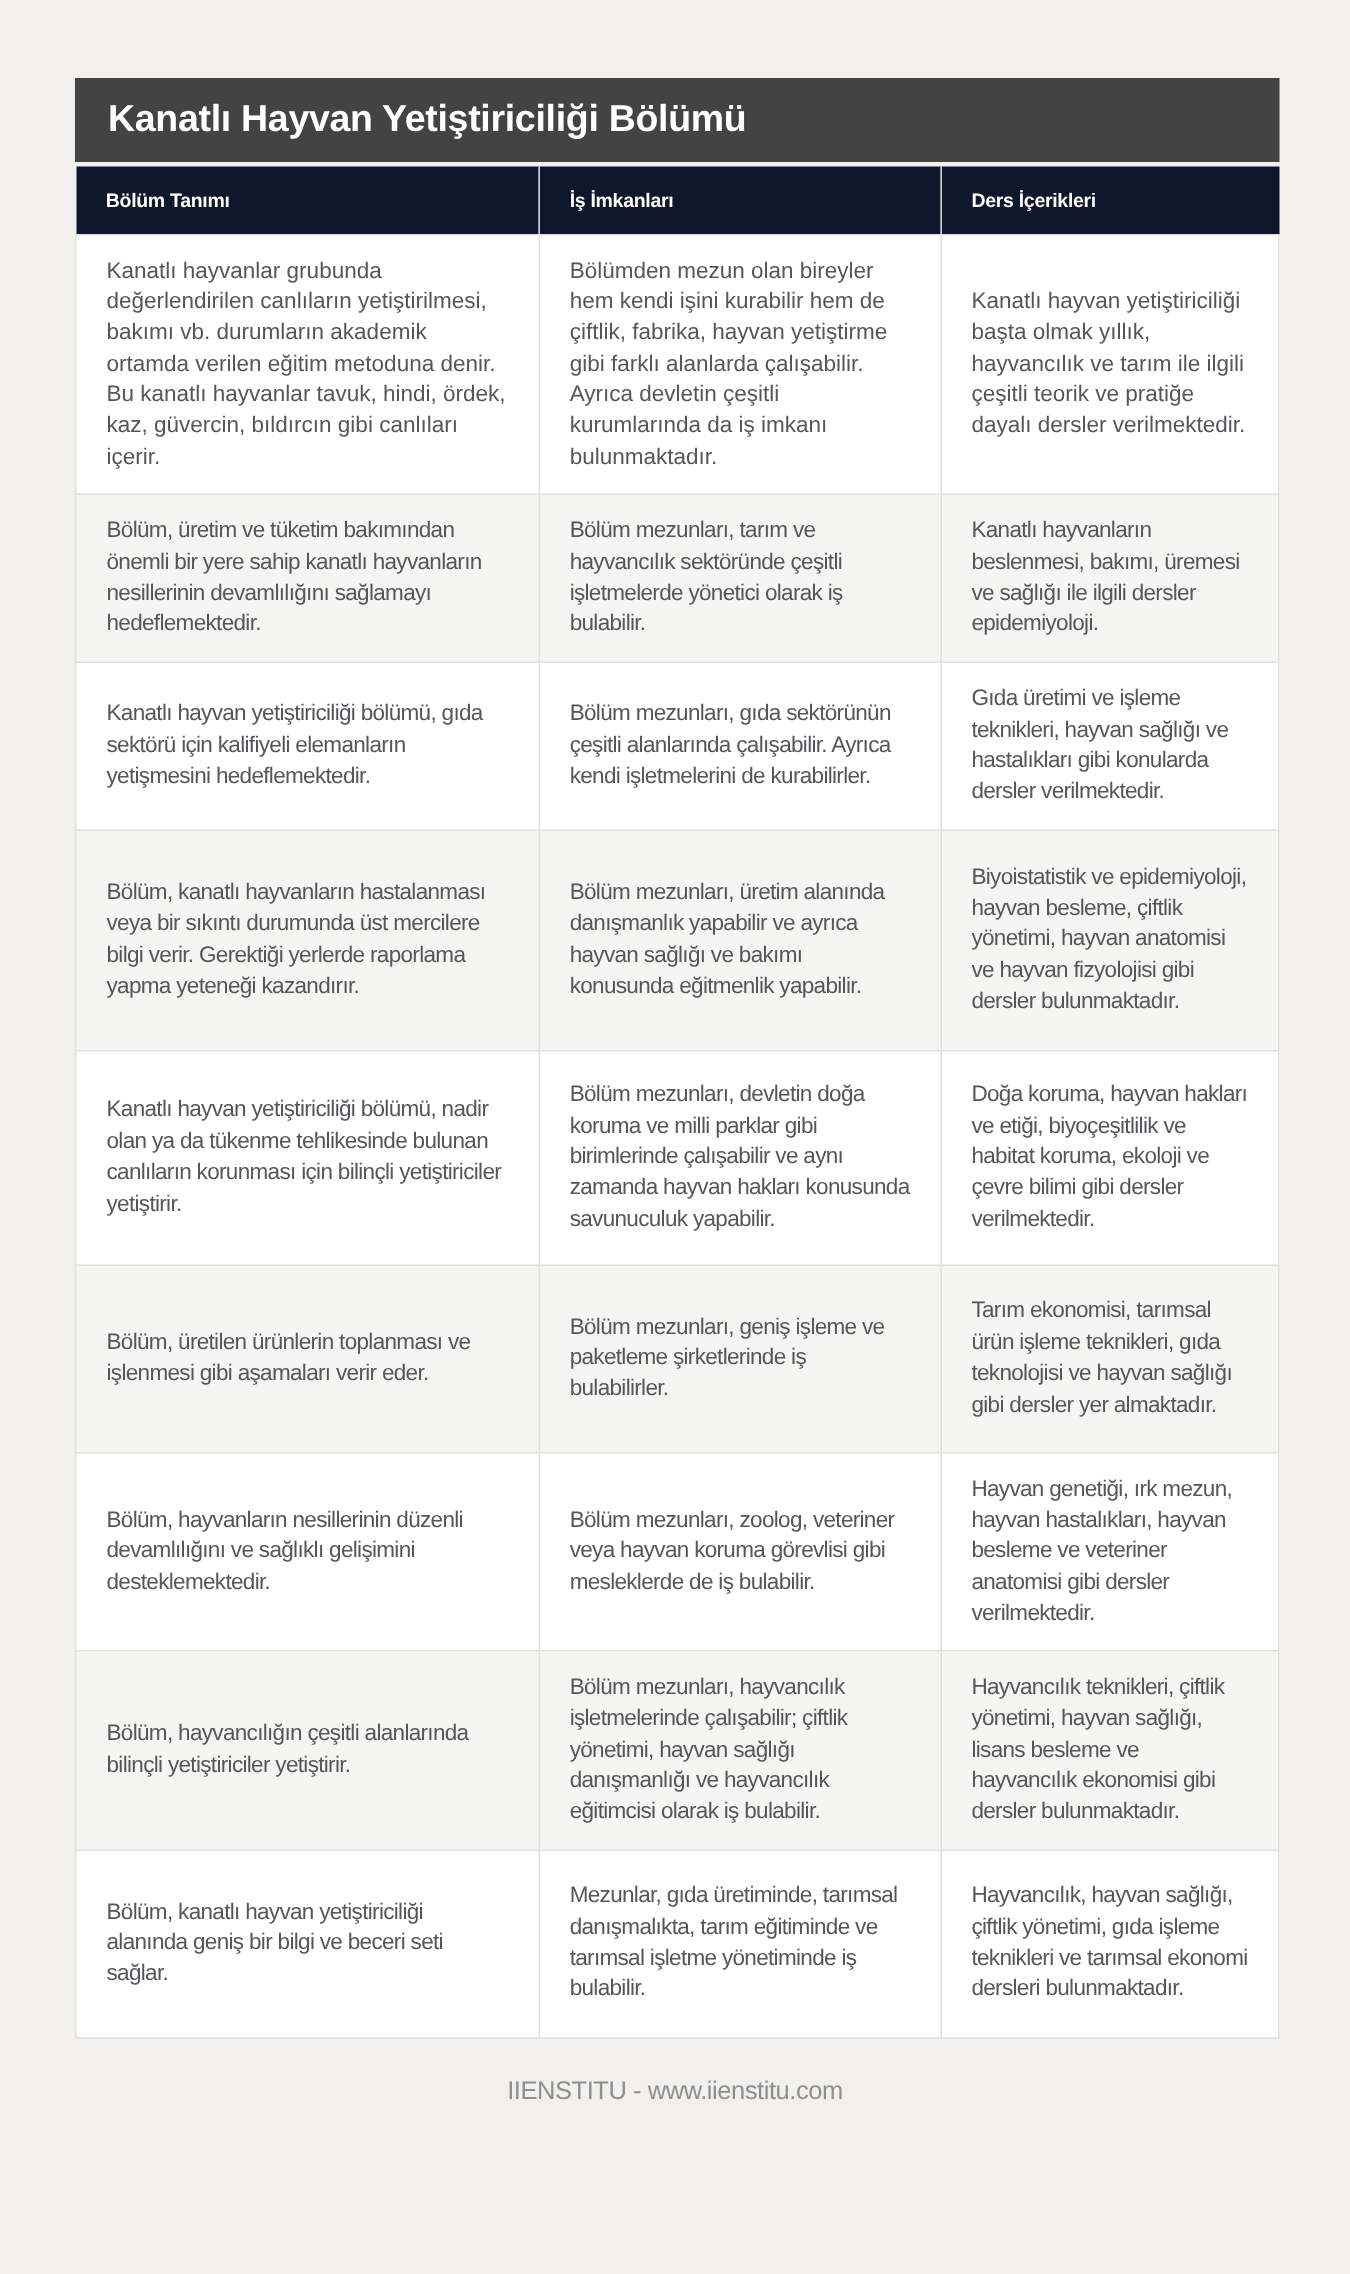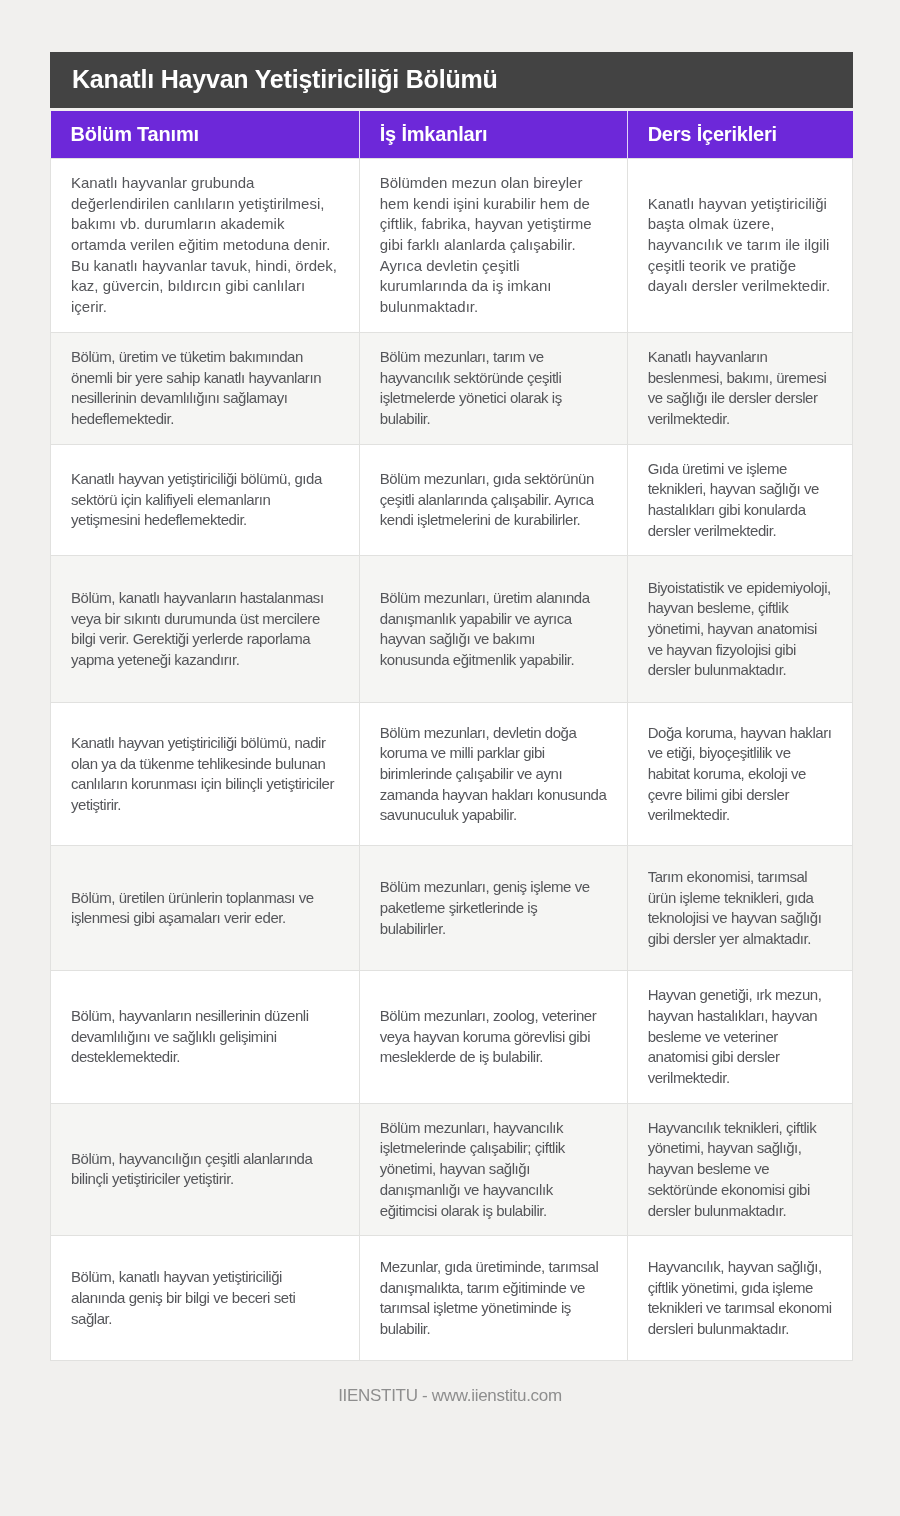--- a/index.html
+++ b/index.html
@@ -25,23 +25,23 @@
   }
   table {
     width: 100%;
     border-collapse: collapse;
     table-layout: fixed;
   }
   col.c1 { width: 38.5%; }
   col.c2 { width: 33.4%; }
   col.c3 { width: 28.1%; }
   thead th {
-    background: #6d28d9;
+    background: #0f172a;
     color: #ffffff;
-    font-size: 20px;
+    font-size: 13px;
     font-weight: bold;
     text-align: left;
     padding: 12px 20px;
     height: 45px;
     letter-spacing: -0.2px;
   }
   thead th + th { border-left: 1px solid rgba(255,255,255,0.8); }
   tbody td {
     background: #ffffff;
     border: 1px solid #e1e1df;
@@ -90,26 +90,26 @@
       <tr>
         <th>Bölüm Tanımı</th>
         <th>İş İmkanları</th>
         <th>Ders İçerikleri</th>
       </tr>
     </thead>
     <tbody>
       <tr class="r1">
         <td>Kanatlı hayvanlar grubunda değerlendirilen canlıların yetiştirilmesi, bakımı vb. durumların akademik ortamda verilen eğitim metoduna denir. Bu kanatlı hayvanlar tavuk, hindi, ördek, kaz, güvercin, bıldırcın gibi canlıları içerir.</td>
         <td>Bölümden mezun olan bireyler hem kendi işini kurabilir hem de çiftlik, fabrika, hayvan yetiştirme gibi farklı alanlarda çalışabilir. Ayrıca devletin çeşitli kurumlarında da iş imkanı bulunmaktadır.</td>
-        <td>Kanatlı hayvan yetiştiriciliği başta olmak üzere, hayvancılık ve tarım ile ilgili çeşitli teorik ve pratiğe dayalı dersler verilmektedir.</td>
+        <td>Kanatlı hayvan yetiştiriciliği başta olmak yıllık, hayvancılık ve tarım ile ilgili çeşitli teorik ve pratiğe dayalı dersler verilmektedir.</td>
       </tr>
       <tr class="r3 narrow">
         <td>Bölüm, üretim ve tüketim bakımından önemli bir yere sahip kanatlı hayvanların nesillerinin devamlılığını sağlamayı hedeflemektedir.</td>
         <td>Bölüm mezunları, tarım ve hayvancılık sektöründe çeşitli işletmelerde yönetici olarak iş bulabilir.</td>
-        <td>Kanatlı hayvanların beslenmesi, bakımı, üremesi ve sağlığı ile dersler dersler verilmektedir.</td>
+        <td>Kanatlı hayvanların beslenmesi, bakımı, üremesi ve sağlığı ile ilgili dersler epidemiyoloji.</td>
       </tr>
       <tr class="r4 narrow">
         <td>Kanatlı hayvan yetiştiriciliği bölümü, gıda sektörü için kalifiyeli elemanların yetişmesini hedeflemektedir.</td>
         <td>Bölüm mezunları, gıda sektörünün çeşitli alanlarında çalışabilir. Ayrıca kendi işletmelerini de kurabilirler.</td>
         <td>Gıda üretimi ve işleme teknikleri, hayvan sağlığı ve hastalıkları gibi konularda dersler verilmektedir.</td>
       </tr>
       <tr class="r5 narrow">
         <td>Bölüm, kanatlı hayvanların hastalanması veya bir sıkıntı durumunda üst mercilere bilgi verir. Gerektiği yerlerde raporlama yapma yeteneği kazandırır.</td>
         <td>Bölüm mezunları, üretim alanında danışmanlık yapabilir ve ayrıca hayvan sağlığı ve bakımı konusunda eğitmenlik yapabilir.</td>
         <td>Biyoistatistik ve epidemiyoloji, hayvan besleme, çiftlik yönetimi, hayvan anatomisi ve hayvan fizyolojisi gibi dersler bulunmaktadır.</td>
@@ -125,21 +125,21 @@
         <td>Tarım ekonomisi, tarımsal ürün işleme teknikleri, gıda teknolojisi ve hayvan sağlığı gibi dersler yer almaktadır.</td>
       </tr>
       <tr class="r8 narrow">
         <td>Bölüm, hayvanların nesillerinin düzenli devamlılığını ve sağlıklı gelişimini desteklemektedir.</td>
         <td>Bölüm mezunları, zoolog, veteriner veya hayvan koruma görevlisi gibi mesleklerde de iş bulabilir.</td>
         <td>Hayvan genetiği, ırk mezun, hayvan hastalıkları, hayvan besleme ve veteriner anatomisi gibi dersler verilmektedir.</td>
       </tr>
       <tr class="r9 narrow">
         <td>Bölüm, hayvancılığın çeşitli alanlarında bilinçli yetiştiriciler yetiştirir.</td>
         <td>Bölüm mezunları, hayvancılık işletmelerinde çalışabilir; çiftlik yönetimi, hayvan sağlığı danışmanlığı ve hayvancılık eğitimcisi olarak iş bulabilir.</td>
-        <td>Hayvancılık teknikleri, çiftlik yönetimi, hayvan sağlığı, hayvan besleme ve sektöründe ekonomisi gibi dersler bulunmaktadır.</td>
+        <td>Hayvancılık teknikleri, çiftlik yönetimi, hayvan sağlığı, lisans besleme ve hayvancılık ekonomisi gibi dersler bulunmaktadır.</td>
       </tr>
       <tr class="r10 narrow">
         <td>Bölüm, kanatlı hayvan yetiştiriciliği alanında geniş bir bilgi ve beceri seti sağlar.</td>
         <td>Mezunlar, gıda üretiminde, tarımsal danışmalıkta, tarım eğitiminde ve tarımsal işletme yönetiminde iş bulabilir.</td>
         <td>Hayvancılık, hayvan sağlığı, çiftlik yönetimi, gıda işleme teknikleri ve tarımsal ekonomi dersleri bulunmaktadır.</td>
       </tr>
     </tbody>
   </table>
 </div>
 

